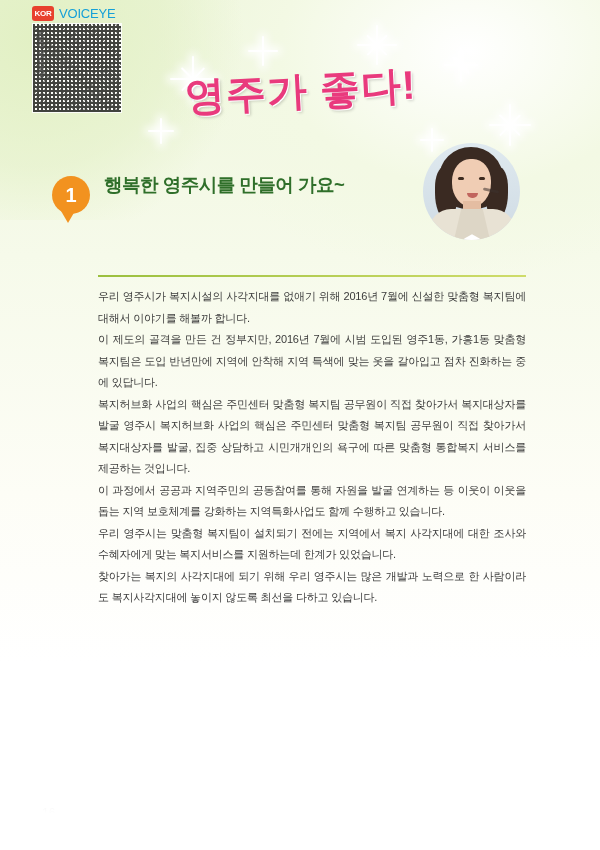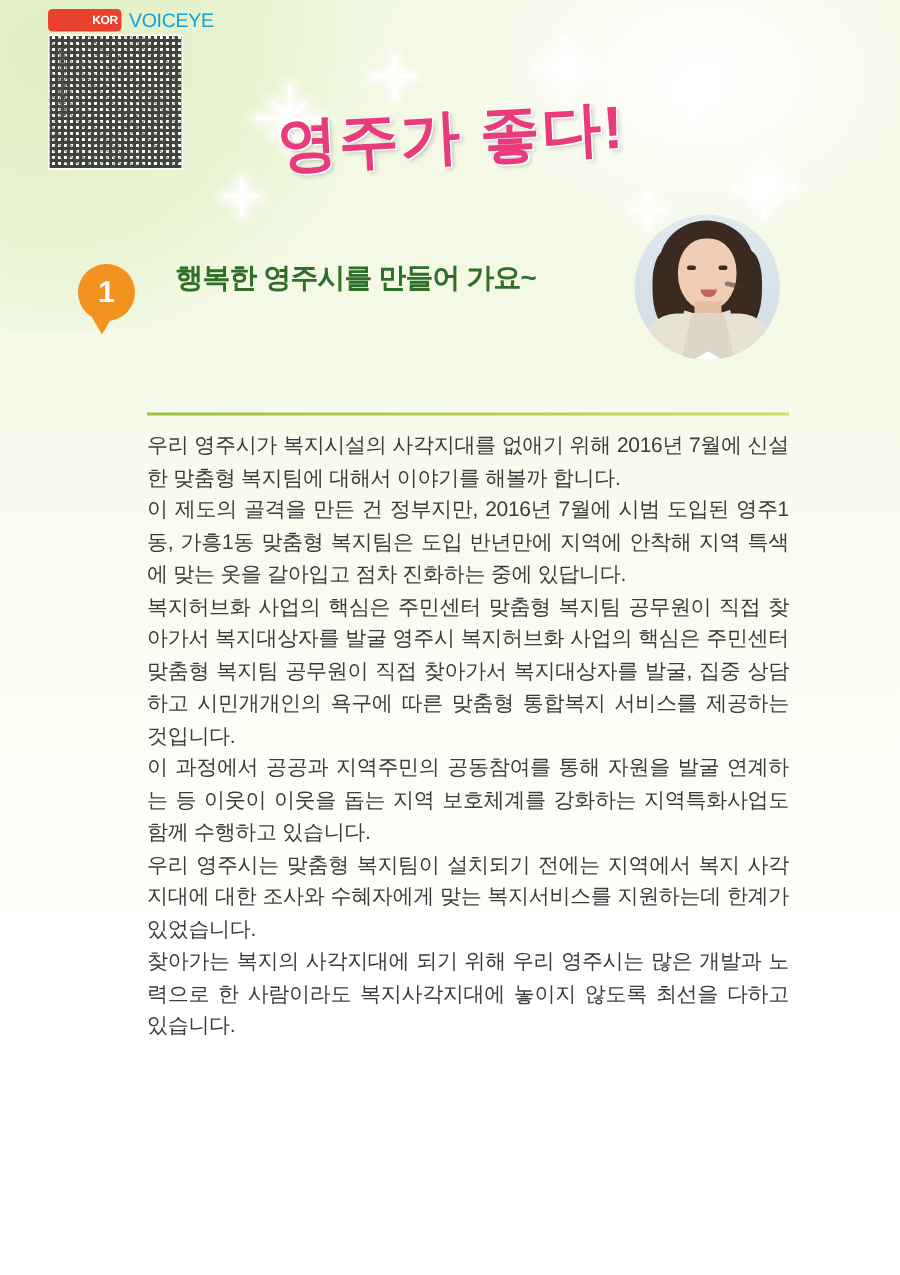--- a/index.html
+++ b/index.html
@@ -65,21 +65,20 @@
     width: 22px;
     height: 15px;
     border-radius: 3px;
     background: #e8412e;
     color: #ffffff;
     font-size: 8px;
     font-weight: bold;
     line-height: 15px;
     text-align: center;
     letter-spacing: -0.3px;
-    padding-left: 27px;
   }
   .voiceye-word {
     font-size: 13px;
     font-weight: normal;
     color: #15a0d8;
     letter-spacing: -0.2px;
   }
   .voiceye-url {
     position: absolute;
     left: -8px;
@@ -177,21 +176,21 @@
     width: 330px;
   }
   .headline-line {
     font-size: 18.5px;
     font-weight: bold;
     color: #2f6f2a;
     letter-spacing: -0.5px;
     line-height: 30px;
   }
   .headline-line.l2 {
-    margin-left: 17px;
+    margin-left: 4px;
   }
 
   
   .portrait {
     position: absolute;
     left: 423px;
     top: 143px;
     width: 97px;
     height: 97px;
     border-radius: 50%;
@@ -320,21 +319,21 @@
 
   
   .body-text {
     position: absolute;
     left: 98px;
     top: 286px;
     width: 428px;
   }
   .body-text p {
     margin: 0;
-    font-size: 14px;
+    font-size: 11px;
     line-height: 21.5px;
     color: #3b3b3b;
     text-align: justify;
     text-justify: inter-character;
     letter-spacing: -0.2px;
   }
 
   
   .page-num {
     position: absolute;

